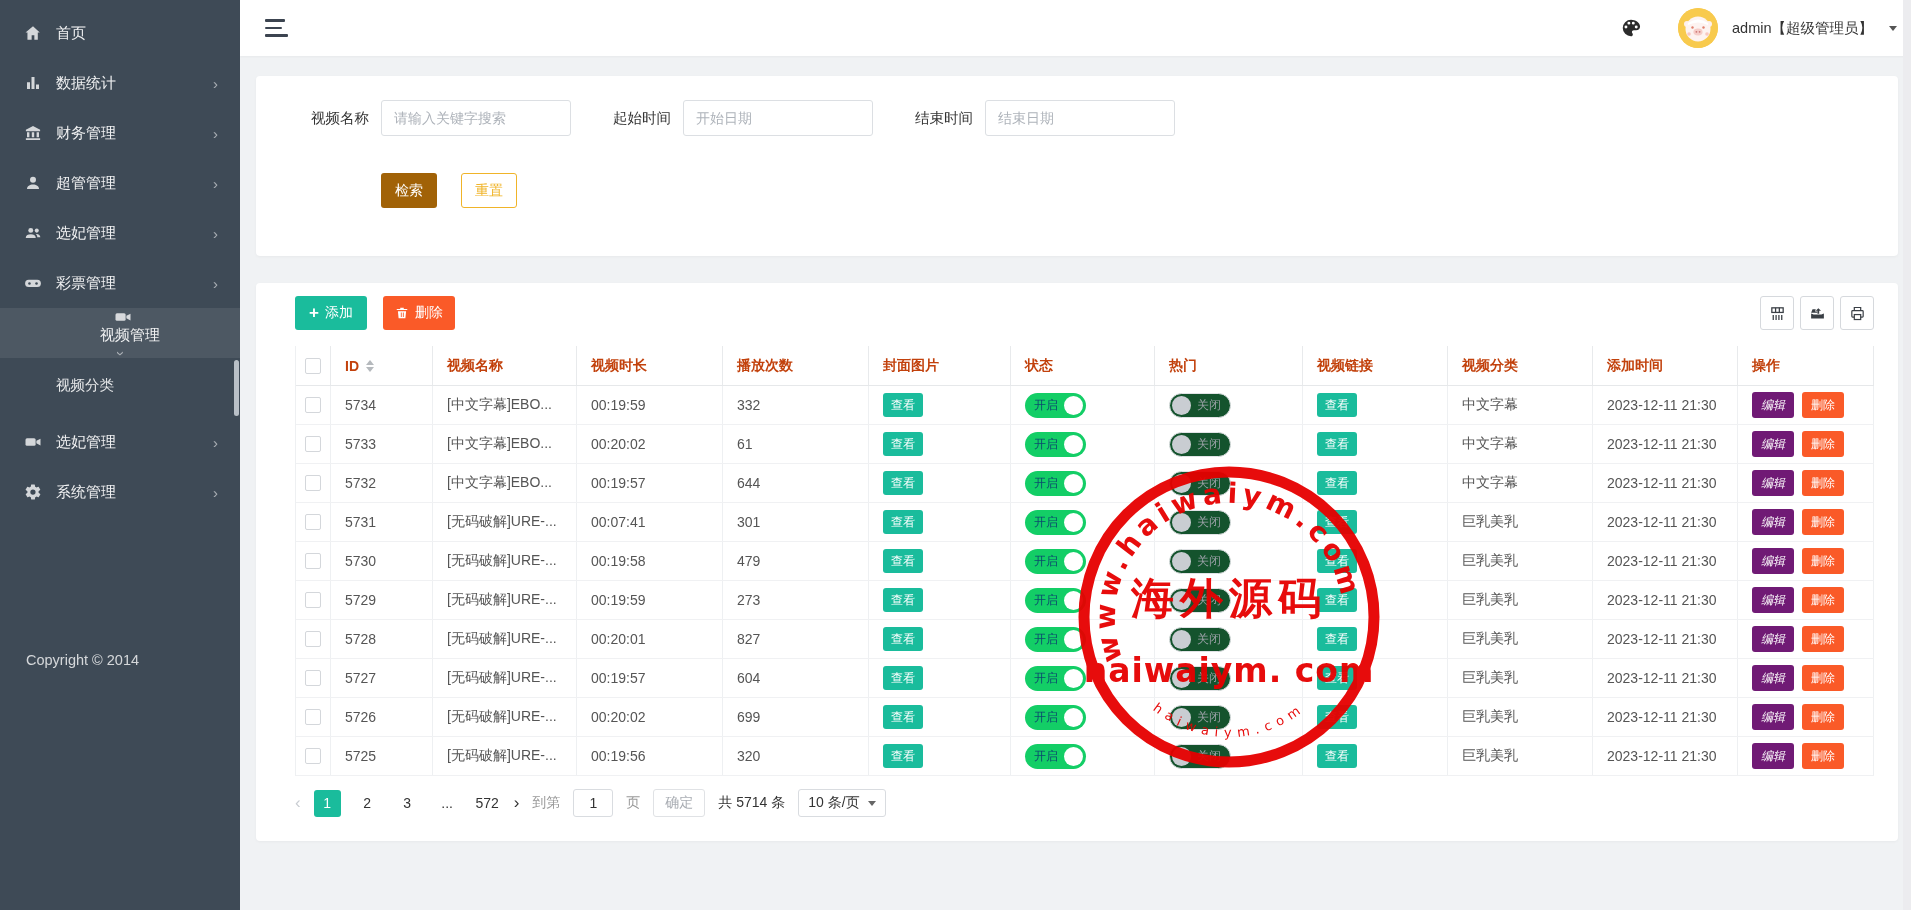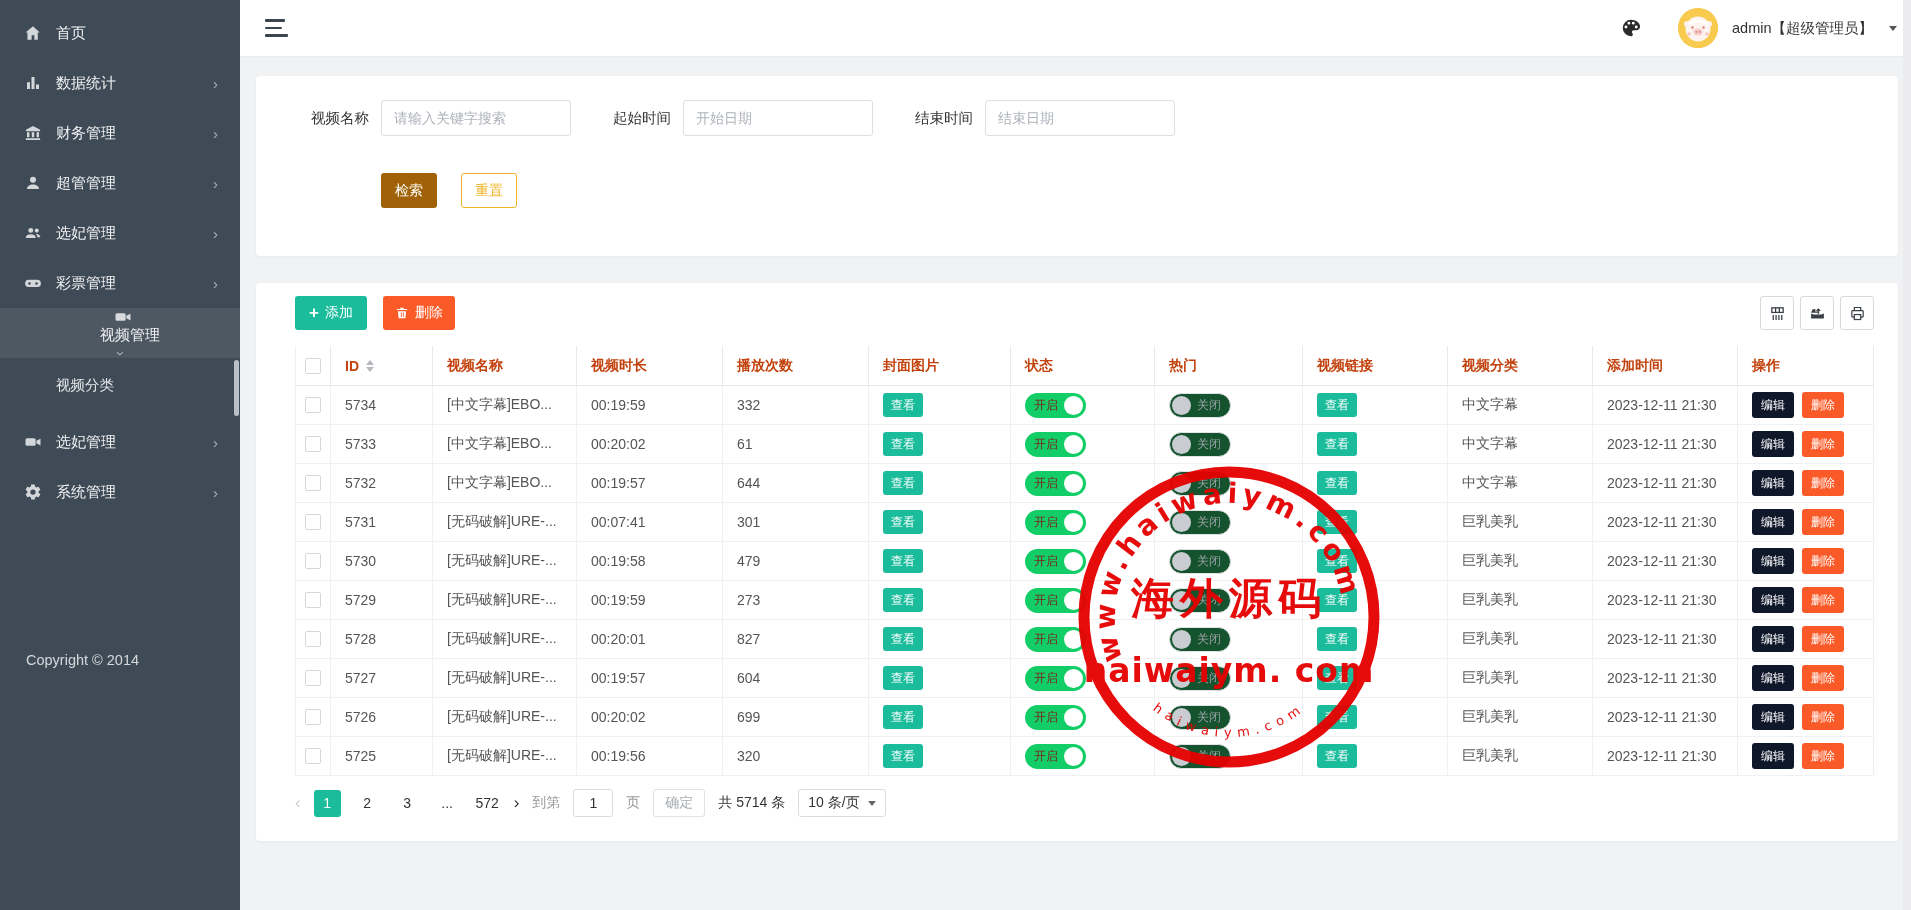--- a/index.html
+++ b/index.html
@@ -86,29 +86,29 @@
   .checkbox { width:16px; height:16px; border:1px solid #d4d7db; border-radius:2px; background:#fff; cursor:pointer; }
   .sort { display:inline-flex; flex-direction:column; gap:2px; margin-left:7px; cursor:pointer; }
   .sort i { width:0; height:0; border-left:4px solid transparent; border-right:4px solid transparent; display:block; }
   .sort .up { border-bottom:5px solid #b5b9bd; }
   .sort .dn { border-top:5px solid #b5b9bd; }
 
   .badge { display:inline-block; padding:5px 8px; border-radius:3px; background:#1abc9c;
     color:#fff; font-size:12px; cursor:pointer; line-height:1.2; }
   .toggle { display:inline-flex; align-items:center; height:25px; border-radius:13px;
     font-size:12px; cursor:pointer; }
-  .toggle.on { background:#13ce66; color:#7f1d1d; padding:0 3px 0 9px; }
+  .toggle.on { background:#13ce66; color:#0c4a6e; padding:0 3px 0 9px; }
   .toggle.on .t-label { margin-right:6px; }
   .t-knob { width:19px; height:19px; border-radius:50%; background:#fff; }
   .toggle.off { background:#14532d; border:1px solid #e1e3e6; color:#9aa0a6; padding:0 9px 0 2px; }
   .toggle.off .t-knob { background:#c9cdd2; margin-right:6px; }
   .actions { display:flex; gap:8px; }
   .btn-sm { border:none; border-radius:3px; color:#fff; font-size:12px; padding:6px 9px;
     cursor:pointer; font-family:inherit; line-height:1.2; }
-  .btn-edit { background:#0f172a; }
+  .btn-edit { background:#701a75;font-style:italic; }
   .btn-del { background:#fa5a28; }
 
   
   .pagination { margin-top:12px; height:30px; display:flex; align-items:center; gap:13px;
     font-size:14px; color:#333; }
   .pg-prev { color:#c9cdd2; font-size:17px; cursor:default; }
   .pg-next { color:#333; font-size:17px; cursor:pointer; }
   .pg-num { min-width:27px; height:27px; display:flex; align-items:center; justify-content:center;
     border-radius:3px; cursor:pointer; }
   .pg-num.active { background:#1abc9c; color:#fff; }

